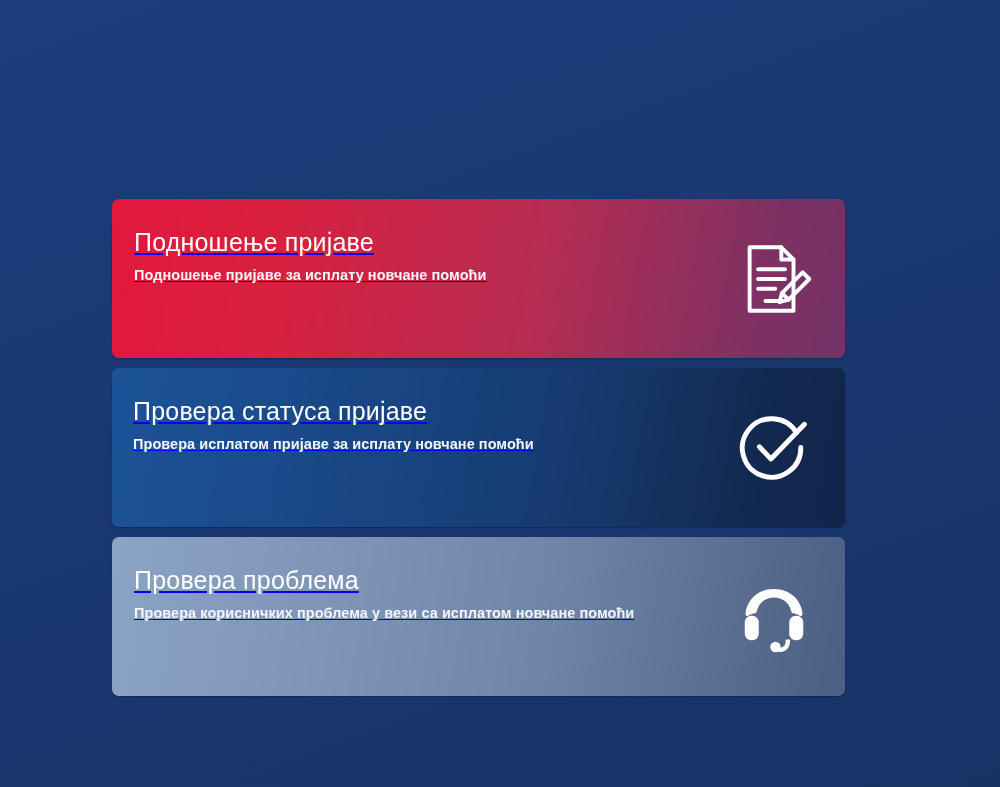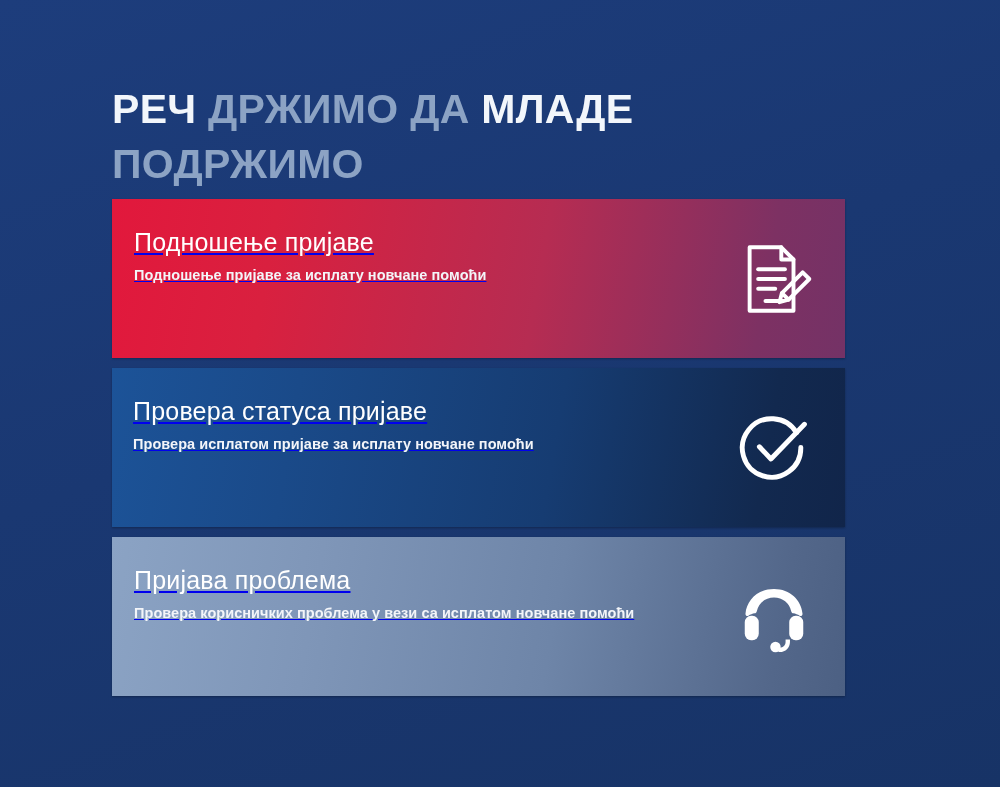--- a/index.html
+++ b/index.html
@@ -56,20 +56,21 @@
   .card {
     position: relative;
     display: block;
     width: 733px;
     height: 159px;
     margin-bottom: 10px;
     box-sizing: border-box;
     padding: 30px 34px 0 22px;
     overflow: hidden;
     box-shadow: 0 1px 2px rgba(0,0,0,0.28);
+    border-radius: 7px;
   }
   .card:last-child { margin-bottom: 0; }
 
   .card-apply {
     background: linear-gradient(100deg, #e2183c 0%, #d9203f 22%, #b62c52 58%, #7d3163 88%, #743266 100%);
   }
   .card-status {
     background: linear-gradient(100deg, #1c5398 0%, #1a4a89 25%, #163c72 60%, #12294f 88%, #11254a 100%);
     padding-left: 21px;
   }
@@ -110,21 +111,20 @@
     display: block;
     width: 100%;
     height: 100%;
   }
 </style>
 </head>
 <body>
 
 <div id="page">
 
-  <h1 class="headline"><span class="hl-strong">РЕЧ </span><span class="hl-muted">ДРЖИМО ДА </span><span class="hl-strong">МЛАДЕ</span><span class="hl-muted"> ПОДРЖИМО</span></h1>
 
   <div class="card-stack">
 
     <a class="card card-apply" href="#">
       <div class="card-title">Подношење пријаве</div>
       <div class="card-subtitle">Подношење пријаве за исплату новчане помоћи</div>
       <span class="card-icon">
         <svg viewBox="0 0 64 64" fill="none" stroke="#ffffff" stroke-width="3.2" stroke-linecap="round" stroke-linejoin="round" aria-hidden="true">
           <path d="M12 6 h26 l10 10 v42 H12 Z"></path>
           <path d="M38 6 v10 h10"></path>
@@ -143,21 +143,21 @@
       <div class="card-subtitle">Провера исплатом пријаве за исплату новчане помоћи</div>
       <span class="card-icon">
         <svg viewBox="0 0 64 64" fill="none" stroke="#ffffff" stroke-width="4" stroke-linecap="round" stroke-linejoin="round" aria-hidden="true">
           <path d="M50.5 19.5 A24 24 0 1 0 54 31.5"></path>
           <path d="M20 31 L29.5 41 L57 12.5"></path>
         </svg>
       </span>
     </a>
 
     <a class="card card-problem" href="#">
-      <div class="card-title">Пријава проблема</div>
+      <div class="card-title">Провера проблема</div>
       <div class="card-subtitle">Провера корисничких проблема у вези са исплатом новчане помоћи</div>
       <span class="card-icon">
         <svg viewBox="0 0 64 64" fill="#ffffff" aria-hidden="true">
           <path d="M32 9 C18.8 9 9.5 18.1 8.6 29.4 c-.1 1.5 1.3 2.3 2.4 1.6 1.6-1 3.4-1.7 5.1-2 .9-.2 1.6-.9 1.8-1.8 C19.3 20.6 25 16 32 16 s12.7 4.6 14.1 11.2 c.2.9.9 1.6 1.8 1.8 1.7.3 3.5 1 5.1 2 1.1.7 2.5-.1 2.4-1.6 C54.5 18.1 45.2 9 32 9 Z"></path>
           <rect x="8" y="31" width="11.5" height="20" rx="5.2"></rect>
           <rect x="44.5" y="31" width="11.5" height="20" rx="5.2"></rect>
           <path d="M41.5 50.5 v2 c0 2.6-2.1 4.7-4.7 4.7 h-1.2 v3.6 h1.2 c4.6 0 8.3-3.7 8.3-8.3 v-2 Z"></path>
           <circle cx="33.2" cy="56.6" r="4.3"></circle>
         </svg>
       </span>

